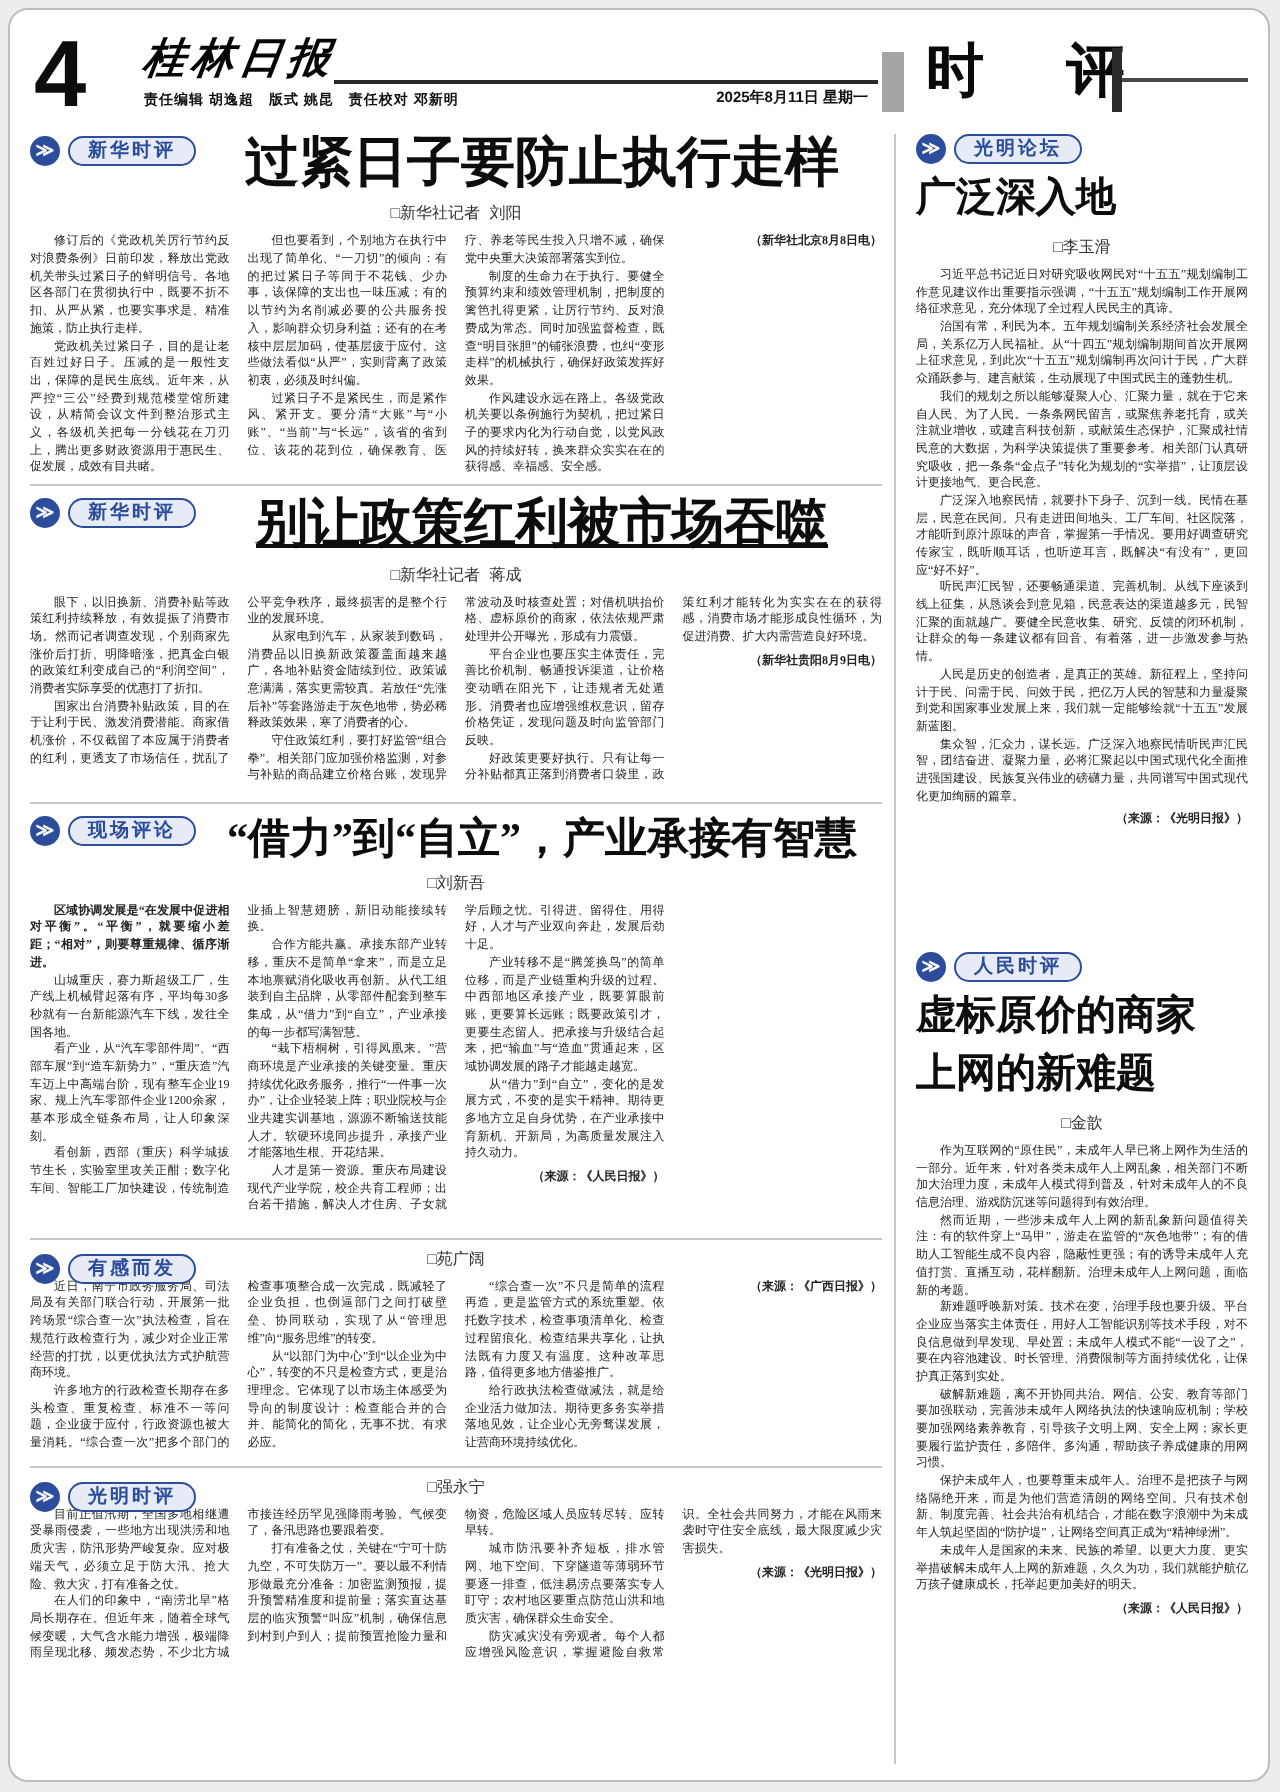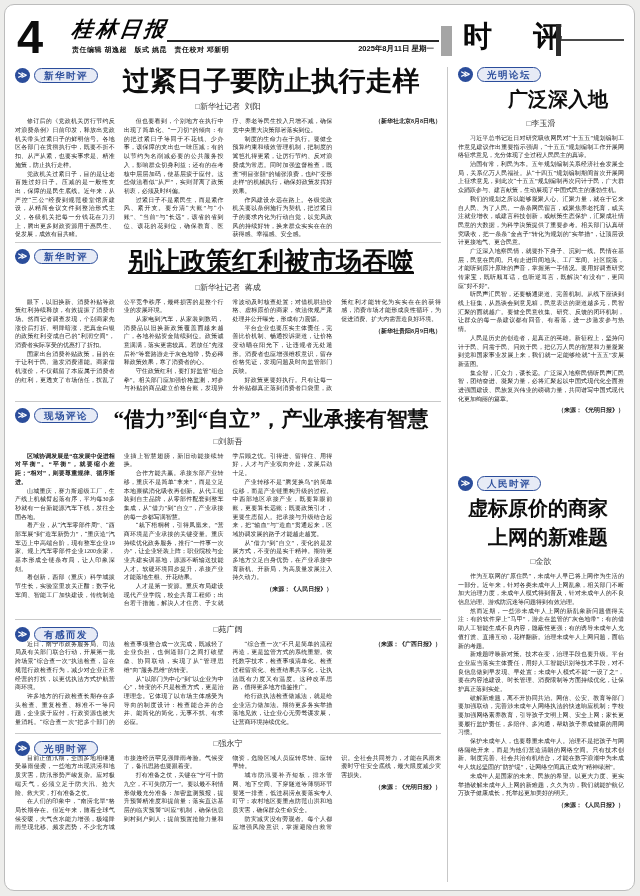--- a/index.html
+++ b/index.html
@@ -71,21 +71,21 @@
     font-family:"Liberation Sans","DejaVu Sans",sans-serif;
     font-size:9.5px; font-weight:bold; letter-spacing:1.5px; line-height:14px;
     white-space:nowrap;
   }
   .title {
     margin:0 2px 0 88px; text-align:center; font-weight:900; color:#0d0d0d;
     white-space:nowrap; line-height:1.2;
   }
   .t1 { font-size:27px; } .t2 { font-size:26px;text-decoration:underline; } .t3 { font-size:21px; padding-top:2px; }
   .t4 { font-size:26px; } .t5 { font-size:23px; padding-top:2px; }
-  .r-title { margin:2px 16px 0 0; text-align:right; font-weight:900; font-size:20px; line-height:1.45; color:#0d0d0d; }
+  .r-title { margin:2px 0 0 0; text-align:left; font-weight:900; font-size:20px; line-height:1.45; color:#0d0d0d; }
   .byline {
     text-align:center; margin:4px 0 5px 0;
     font-family:Liberation Mono, monospace;
     font-size:8px; color:#333;
   }
   .body {
     font-size:6px; line-height:1.45; text-align:justify; color:#242424;
     overflow:hidden; column-fill:auto;
   }
   .cols4 { column-count:4; column-gap:9px; }

